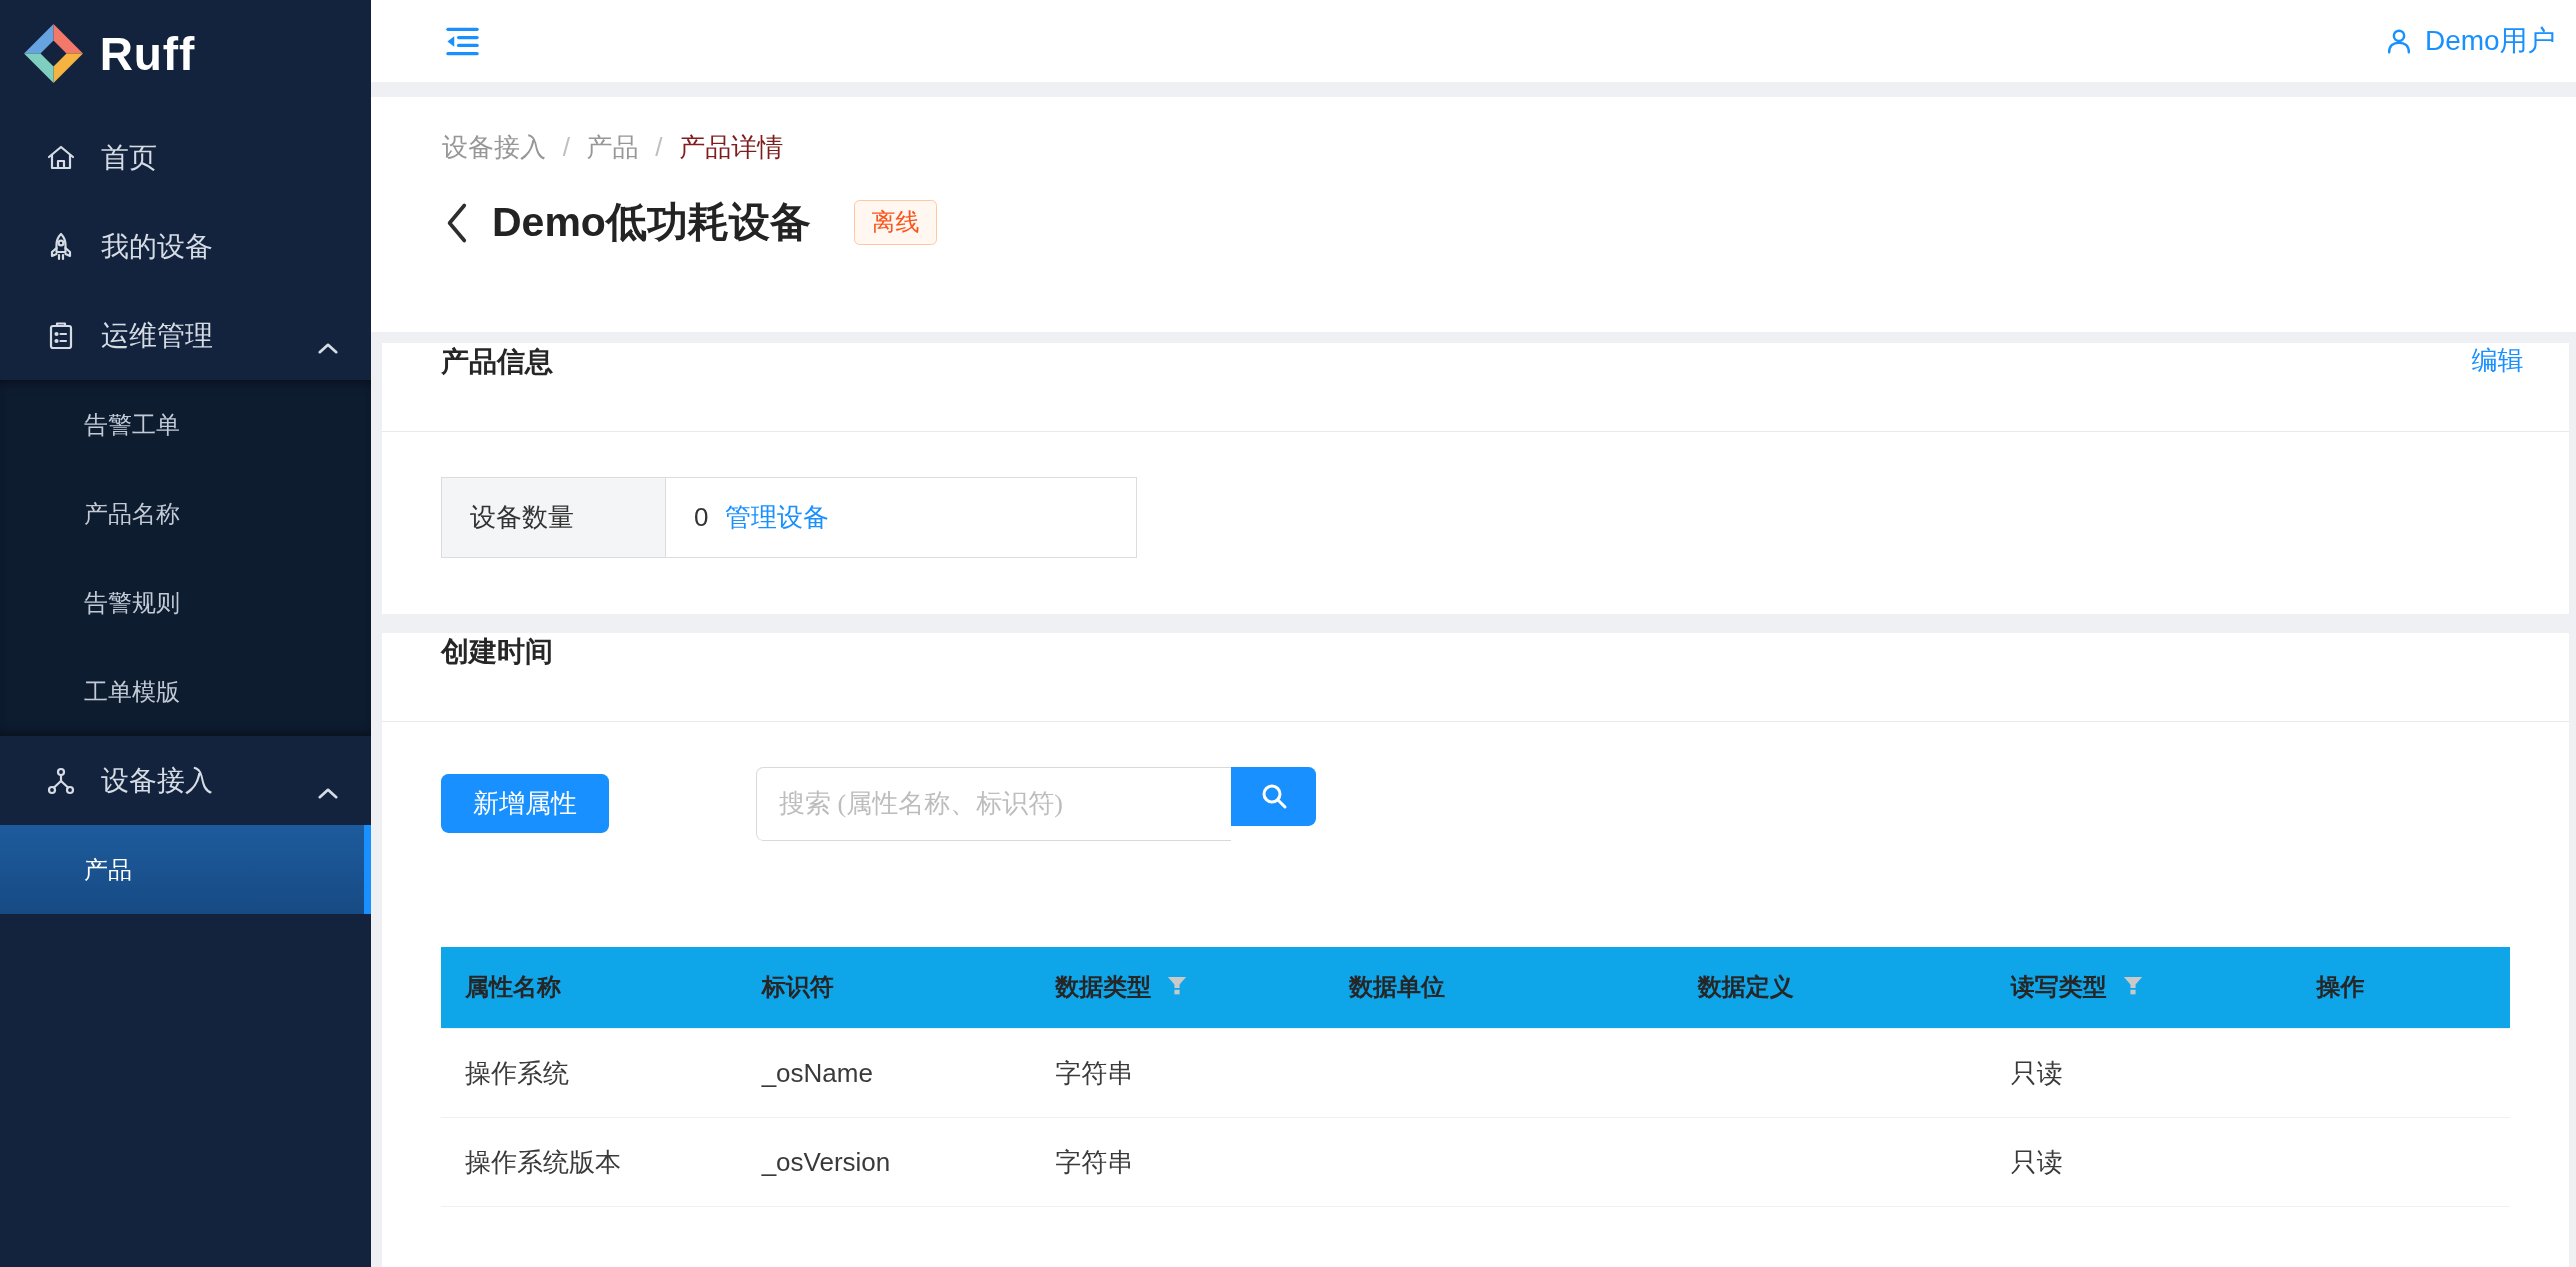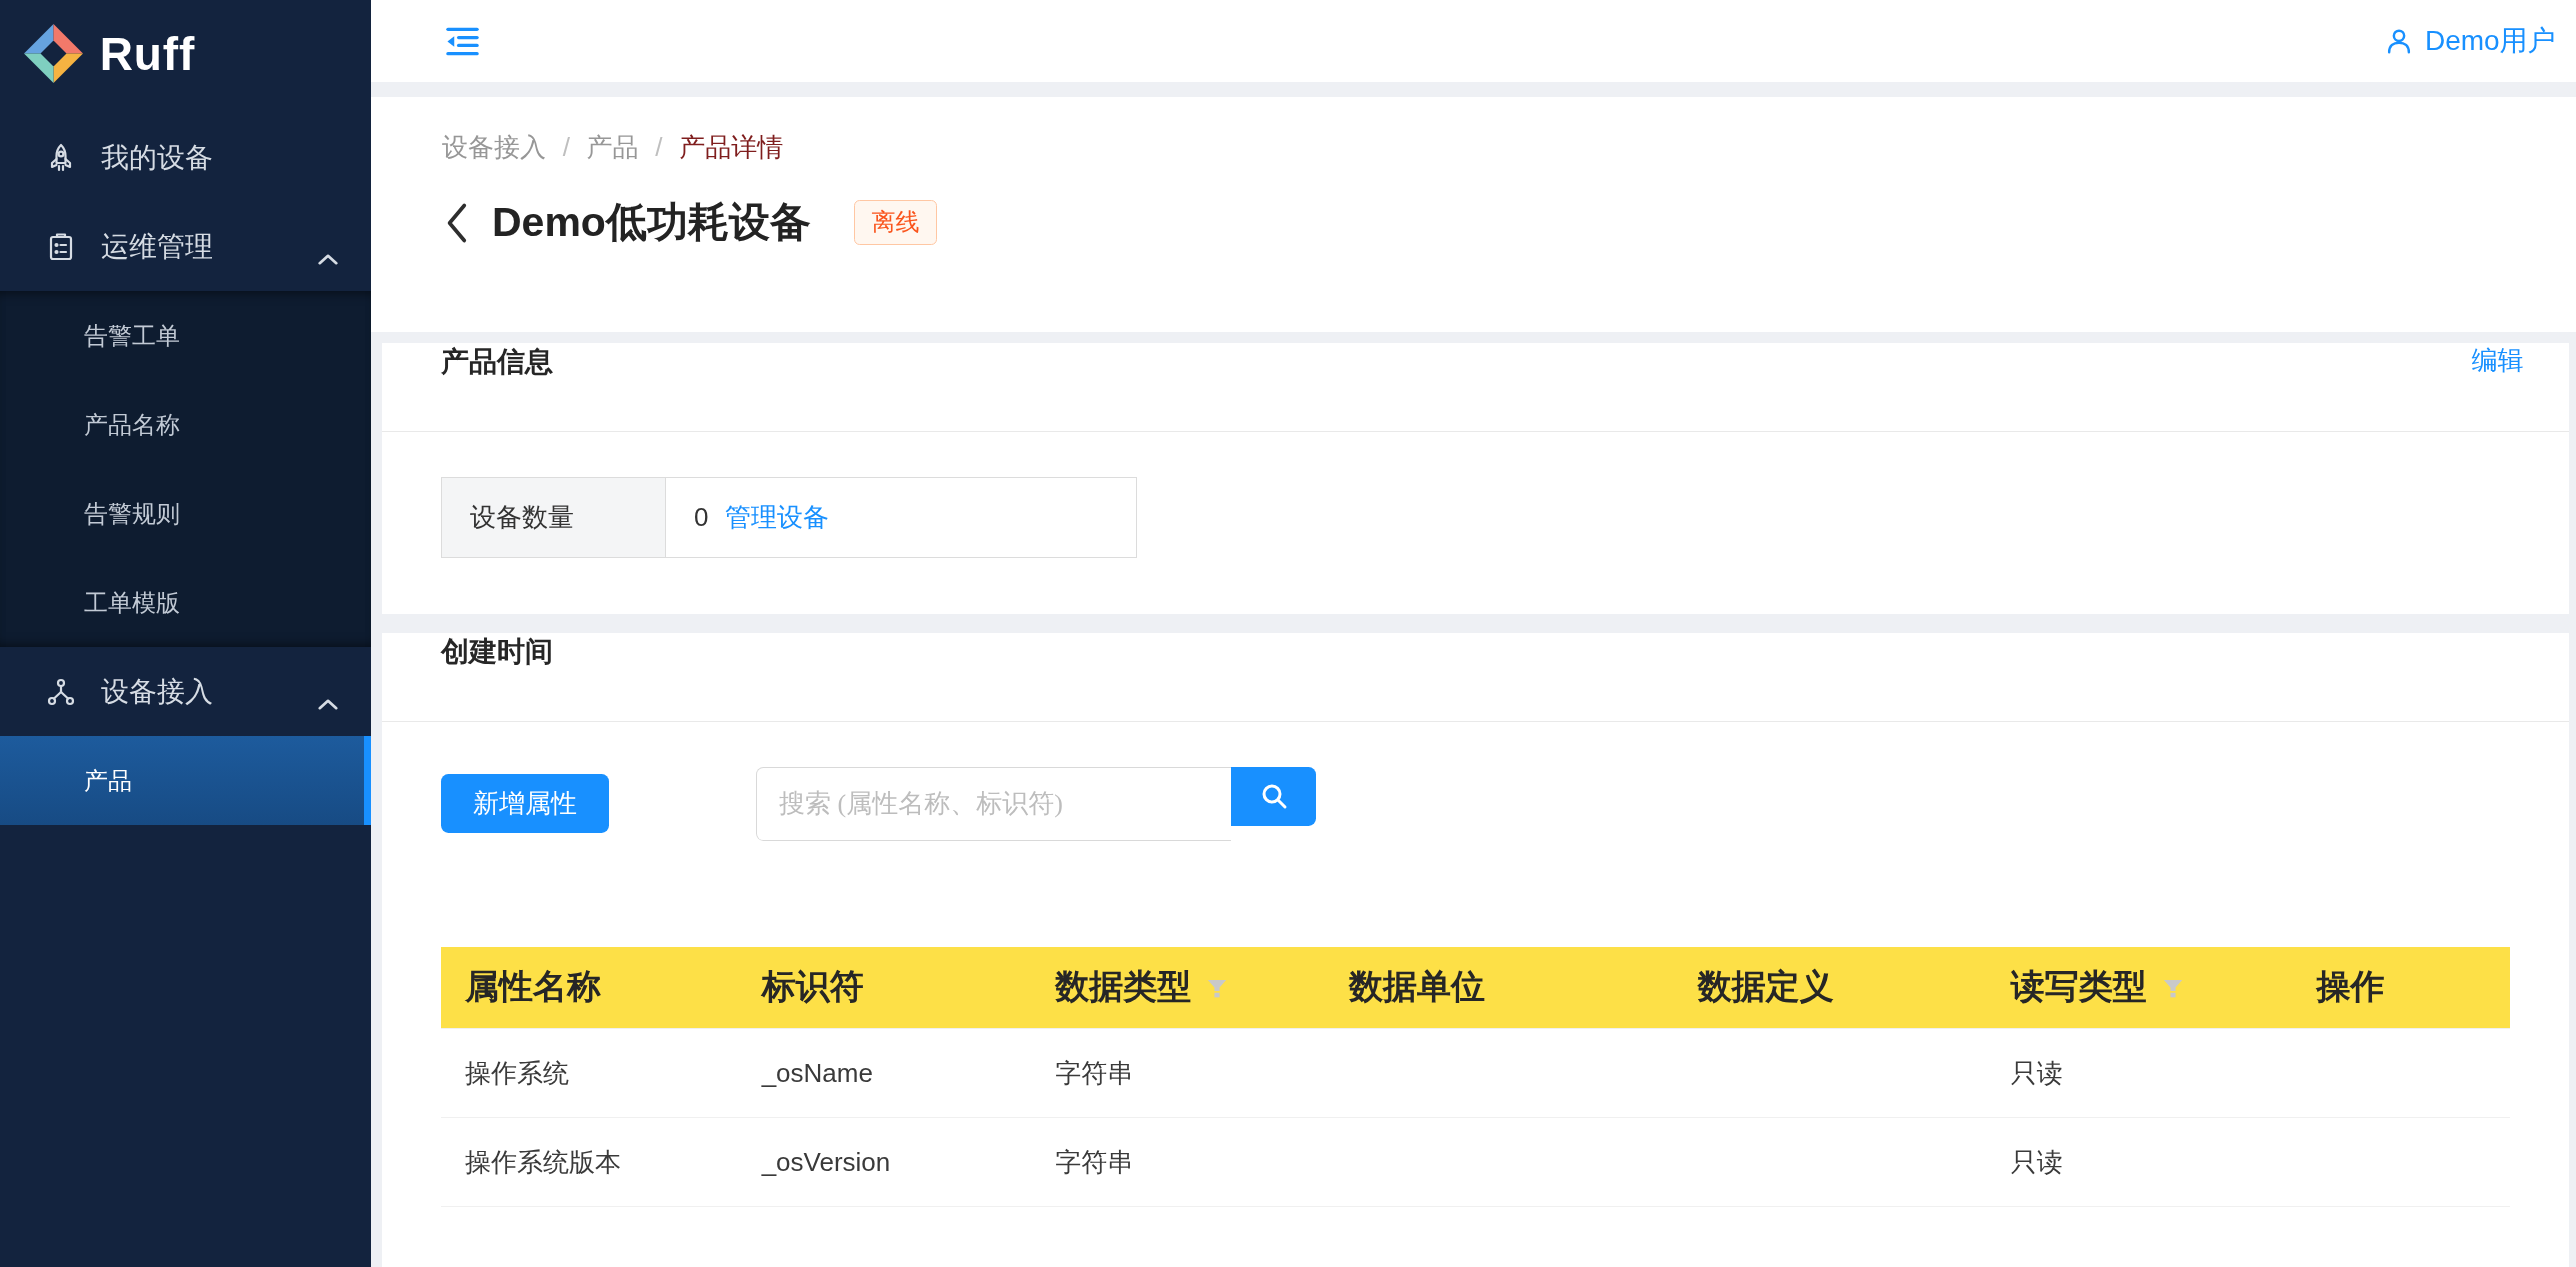--- a/index.html
+++ b/index.html
@@ -87,22 +87,22 @@
     font-family:Liberation Serif, serif;
   }
   .search-input::placeholder { color:#bdbdbd; }
   .search-btn {
     width:85px; height:59px; background:#1890ff; border:none; border-radius:0 7.4px 7.4px 0;
     cursor:pointer; display:flex; align-items:center; justify-content:center;
   }
   
   .attr-table { width:100%; border-collapse:collapse; table-layout:fixed; margin-top:106px; font-size:26px; }
   .attr-table th {
-    background:#fde047; height:82px; text-align:left; padding:0 24px;
-    font-size:34px; font-weight:700; color:#262626;
+    background:#0ea5e9; height:82px; text-align:left; padding:0 24px;
+    font-size:24px; font-weight:700; color:#262626;
   }
   .attr-table th .th-inner { display:flex; align-items:center; }
   .attr-table th .funnel { margin-left:15px; cursor:pointer; }
   .attr-table td { height:89px; padding:0 24px; color:#3a3a3a; border-bottom:1.9px solid #f0f0f0; }
   .attr-table tbody tr:first-child td { border-top:1.9px solid #f0f0f0; }
 </style>
 </head>
 <body>
 
 <aside class="sidebar">
@@ -112,20 +112,30 @@
         <path d="M50 0 L0 50 L28 50 L50 28 Z" fill="#66a3e0"></path>
         <path d="M50 0 L100 50 L72 50 L50 28 Z" fill="#f2796a"></path>
         <path d="M100 50 L50 100 L50 72 L72 50 Z" fill="#f5b342"></path>
         <path d="M0 50 L50 100 L50 72 L28 50 Z" fill="#7fcfc0"></path>
       </svg>
     </span>
     <span class="logo-text">Ruff</span>
   </div>
 
   <nav class="nav">
+    <div class="menu-item">
+      <span class="mi-icon">
+        <svg width="32" height="32" viewBox="0 0 32 32" fill="none" stroke="#d6dce4" stroke-width="2.2" stroke-linecap="round" stroke-linejoin="round">
+          <path d="M4 15 L16 5 L28 15"></path>
+            <path d="M7 13 V26 H25 V13"></path>
+            <path d="M13 26 V19 H19 V26"></path>
+        </svg>
+      </span>
+      <span class="mi-label">首页</span>
+    </div>
 
     <div class="menu-item">
       <span class="mi-icon">
         <svg width="32" height="32" viewBox="0 0 32 32" fill="none" stroke="#d6dce4" stroke-width="2.2" stroke-linecap="round" stroke-linejoin="round">
           <path d="M16 3 C13 6 11.5 10 11.5 14 L11.5 21 H20.5 L20.5 14 C20.5 10 19 6 16 3 Z"></path>
           <circle cx="16" cy="12" r="2.4"></circle>
           <path d="M11.5 17 L7 21 V25 L11.5 23"></path>
             <path d="M20.5 17 L25 21 V25 L20.5 23"></path>
           <path d="M14 24 L14 28"></path>
             <path d="M18 24 L18 28"></path>

